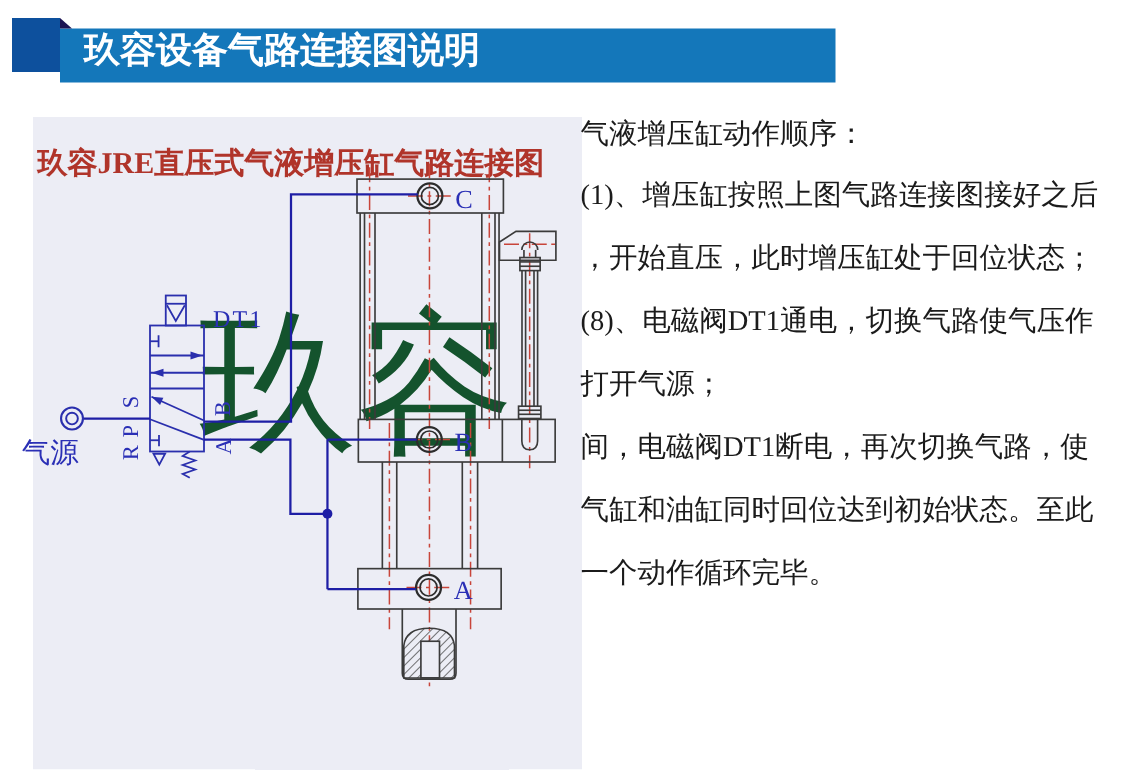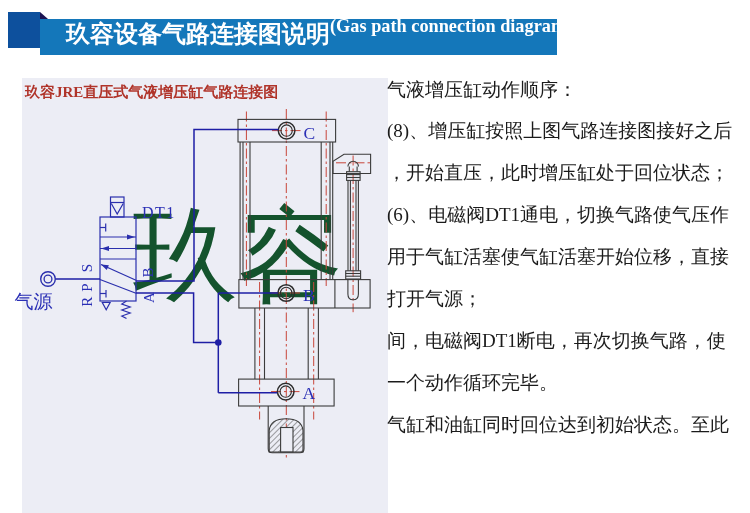--- a/index.html
+++ b/index.html
@@ -5,47 +5,46 @@
   * { margin:0; padding:0; box-sizing:border-box; }
   html,body { width:750px; height:513px; background:#ffffff; overflow:hidden; position:relative;
               font-family:"Liberation Sans", sans-serif; }
   .abs { position:absolute; }
 
   
   .hdr-square { left:8px; top:12px; width:32px; height:36px; background:#0d509d; z-index:6; }
   .hdr-fold   { left:40px; top:12px; width:0; height:0;
                 border-bottom:7px solid #1c1454; border-right:8px solid transparent; z-index:5; }
   .hdr-banner { left:40px; top:18.5px; width:517px; height:36.5px; background:#1477ba; z-index:4;
-                display:flex; align-items:flex-start; padding-left:26px; white-space:nowrap; }
+                display:flex; align-items:center; padding-left:16px; white-space:nowrap; }
   .hdr-zh { font-family:"Liberation Serif", serif; font-weight:bold; color:#ffffff;
             font-size:24px; line-height:36.5px; letter-spacing:0px; position:relative; top:-3px; }
   .hdr-en { font-family:"Liberation Serif", serif; font-weight:bold; color:#ffffff;
             font-size:18.3px; position:relative; top:-3px; }
 
   
   .panel { left:22px; top:78px; width:366px; height:435px; background:#ecedf5; z-index:0; }
-  .sub-title { left:25px; top:83px; width:360px; font-family:"Liberation Serif", serif;
-               font-weight:bold; font-size:15px; color:#b0342a; z-index:2; }
+  .sub-title { left:25px; top:95px; width:360px; font-family:"Liberation Serif", serif;
+               font-weight:bold; font-size:20px; color:#b0342a; z-index:2; }
   .watermark { left:133px; top:204px; font-family:"Liberation Serif", serif;
                font-size:105px; line-height:105px; color:#14532d; letter-spacing:0px;
                z-index:1; }
   svg.diagram { left:0; top:0; width:750px; height:513px; z-index:3; }
 
   
   .steps { left:387px; top:68.5px; width:360px; z-index:2; color:#1b1b1b;
            font-size:19px; line-height:41.9px; white-space:nowrap;font-family:Liberation Serif, serif; }
 </style>
 </head>
 <body>
 
 <div class="abs hdr-square"></div>
 <div class="abs hdr-fold"></div>
 <div class="abs hdr-banner">
   <span class="hdr-zh">玖容设备气路连接图说明</span>
-  <span class="hdr-en">(Gas path connection diagram)</span>
 </div>
 
 <div class="abs panel"></div>
 <div class="abs watermark">玖容</div>
 <div class="abs sub-title">玖容JRE直压式气液增压缸气路连接图</div>
 
 <svg class="abs diagram" viewBox="0 0 750 513">
   <defs>
     <pattern id="hatch" width="4" height="4" patternUnits="userSpaceOnUse" patternTransform="rotate(45)">
       <line x1="0" y1="0" x2="0" y2="4" stroke="#454545" stroke-width="1"></line>
@@ -168,21 +167,20 @@
     <text transform="translate(153 272.5) rotate(-90)" text-anchor="middle" font-size="15">B</text>
     <text transform="translate(154 297.5) rotate(-90)" text-anchor="middle" font-size="15">A</text>
     <text x="303.5" y="138.5" font-size="17.5">C</text>
     <text x="303" y="300.5" font-size="17.5">B</text>
     <text x="302.5" y="399" font-size="17.5">A</text>
   </g>
 </svg>
 
 <div class="abs steps">
   <div>气液增压缸动作顺序：</div>
-  <div>(8)、增压缸按照上图气路连接图接好之后</div>
+  <div>(1)、增压缸按照上图气路连接图接好之后</div>
   <div>，开始直压，此时增压缸处于回位状态；</div>
-  <div>(6)、电磁阀DT1通电，切换气路使气压作</div>
-  <div>用于气缸活塞使气缸活塞开始位移，直接</div>
+  <div>(8)、电磁阀DT1通电，切换气路使气压作</div>
   <div>打开气源；</div>
   <div>间，电磁阀DT1断电，再次切换气路，使</div>
+  <div>气缸和油缸同时回位达到初始状态。至此</div>
   <div>一个动作循环完毕。</div>
-  <div>气缸和油缸同时回位达到初始状态。至此</div>
 </div>
 
 </body></html>

